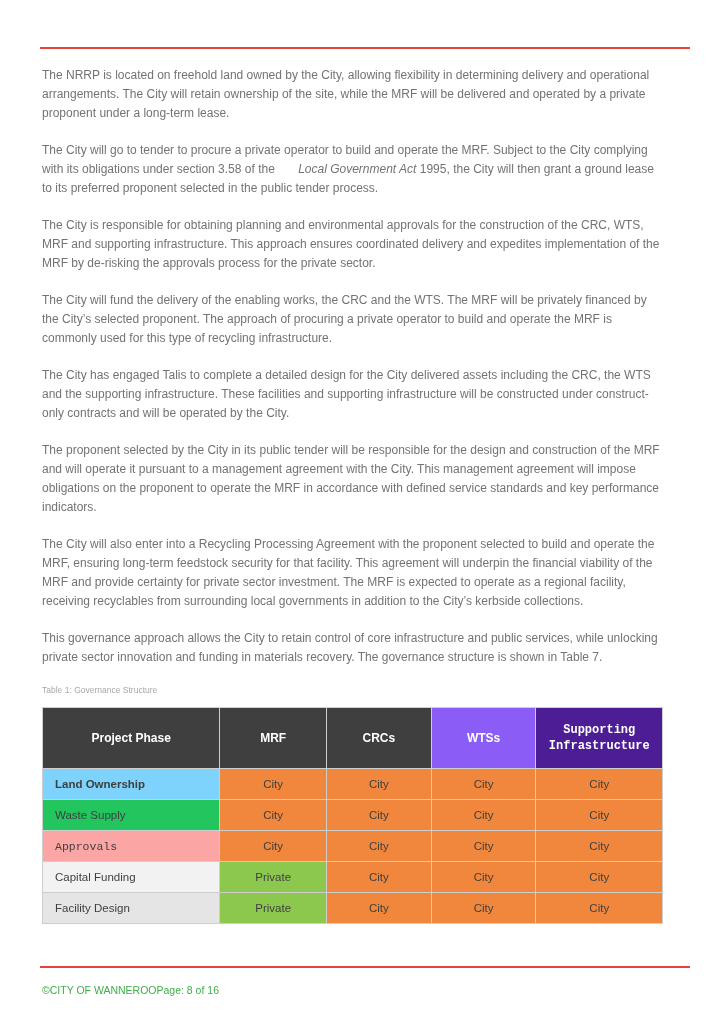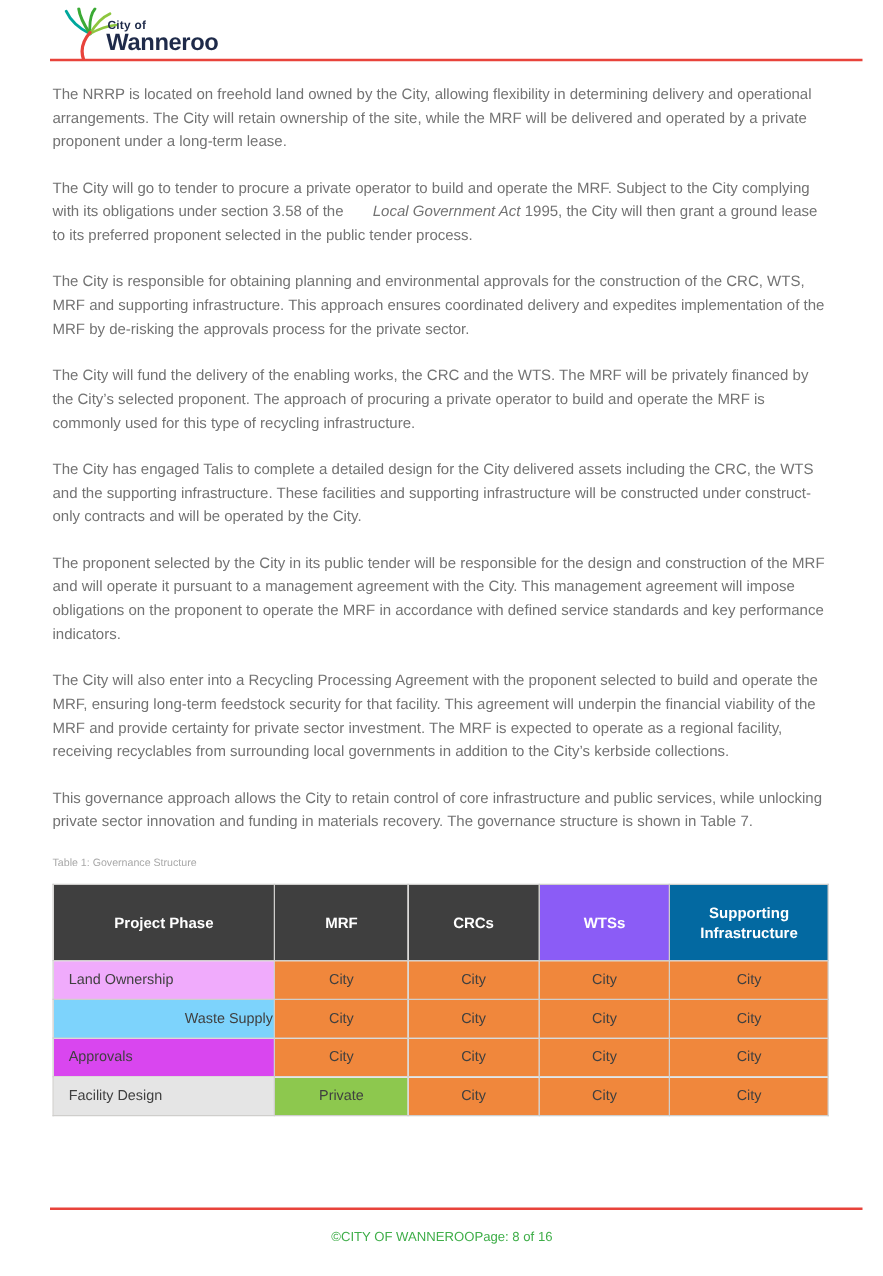--- a/index.html
+++ b/index.html
@@ -25,44 +25,28 @@
   table.gov th,table.gov td{border:1px solid #cfcecc;overflow:hidden;}
   table.gov th{
     height:56px;color:#ffffff;font-size:12px;font-weight:bold;text-align:center;
     padding:2px 8px;line-height:16px;
   }
   table.gov td{height:28px;font-size:11.5px;color:#3f3f3f;}
   td.phase{text-align:left;padding-left:12px;}
   td.val{text-align:center;}
   
   .footer-rule{position:absolute;left:40px;top:966px;width:650px;height:2px;background:#e8433b;}
-  .footer{position:absolute;left:42px;top:984px;width:623px;display:flex;justify-content:center;
+  .footer{position:absolute;left:42px;top:984px;width:623px;display:flex;justify-content:flex-start;
     font-size:10.5px;color:#3fae49;}
 </style>
 </head>
 <body>
 
 <div class="page">
 
-  <div class="header">
-    <div class="logo">
-      <span>
-        <svg width="46" height="42" viewBox="0 0 46 42">
-          <path d="M24 21 Q10 14 5 3" stroke="#00a79c" stroke-width="2.4" fill="none" stroke-linecap="round"></path>
-          <path d="M24 21 Q16 9 15 1" stroke="#3baa35" stroke-width="2.4" fill="none" stroke-linecap="round"></path>
-          <path d="M24 21 Q23 7 28 1" stroke="#3baa35" stroke-width="2.2" fill="none" stroke-linecap="round"></path>
-          <path d="M24 21 Q31 9 40 5" stroke="#8dc63f" stroke-width="2.2" fill="none" stroke-linecap="round"></path>
-          <path d="M24 21 Q35 15 45 14" stroke="#8dc63f" stroke-width="2" fill="none" stroke-linecap="round"></path>
-          <path d="M24 20 C18 27 16 34 19 42" stroke="#e8433b" stroke-width="2.6" fill="none" stroke-linecap="round"></path>
-        </svg>
-      </span>
-      <span class="logo-city-of">City of</span>
-      <span class="logo-wanneroo">Wanneroo</span>
-    </div>
-  </div>
   <div class="header-rule"></div>
 
   <div class="content">
     <div>
         <p class="para"><span>The NRRP is located on freehold land owned by the City, allowing flexibility in determining delivery and operational arrangements. The City will retain ownership of the site, while the MRF will be delivered and operated by a private proponent under a long-term lease.</span></p>
         <p class="para"><span>The City will go to tender to procure a private operator to build and operate the MRF. Subject to the City complying with its obligations under section 3.58 of the </span><span class="it">Local Government Act</span><span> 1995, the City will then grant a ground lease to its preferred proponent selected in the public tender process.</span></p>
         <p class="para"><span>The City is responsible for obtaining planning and environmental approvals for the construction of the CRC, WTS, MRF and supporting infrastructure. This approach ensures coordinated delivery and expedites implementation of the MRF by de-risking the approvals process for the private sector.</span></p>
         <p class="para"><span>The City will fund the delivery of the enabling works, the CRC and the WTS. The MRF will be privately financed by the City’s selected proponent. The approach of procuring a private operator to build and operate the MRF is commonly used for this type of recycling infrastructure.</span></p>
         <p class="para"><span>The City has engaged Talis to complete a detailed design for the City delivered assets including the CRC, the WTS and the supporting infrastructure. These facilities and supporting infrastructure will be constructed under construct-only contracts and will be operated by the City.</span></p>
         <p class="para"><span>The proponent selected by the City in its public tender will be responsible for the design and construction of the MRF and will operate it pursuant to a management agreement with the City. This management agreement will impose obligations on the proponent to operate the MRF in accordance with defined service standards and key performance indicators.</span></p>
@@ -79,41 +63,48 @@
         <col style="width:16.9%">
         <col style="width:16.9%">
         <col style="width:20.4%">
       </colgroup>
       <thead>
           <tr>
             <th style="background-color: rgb(63, 63, 63);">Project Phase</th>
             <th style="background-color: rgb(63, 63, 63);">MRF</th>
             <th style="background-color: rgb(63, 63, 63);">CRCs</th>
             <th style="background-color: #8b5cf6;">WTSs</th>
-            <th style="background-color: #0369a1;">Supporting Infrastructure</th>
+            <th style="background-color: #4c1d95; font-family: Liberation Mono, monospace;">Supporting Infrastructure</th>
           </tr>
         </thead>
       <tbody>
           <tr>
-            <td class="phase" style="background-color: #f0abfc;">Land Ownership</td>
+            <td class="phase" style="background-color: #7dd3fc; font-weight: bold;">Land Ownership</td>
             <td class="val" style="background-color: rgb(240, 135, 60);">City</td>
             <td class="val" style="background-color: rgb(240, 135, 60);">City</td>
             <td class="val" style="background-color: rgb(240, 135, 60);">City</td>
             <td class="val" style="background-color: rgb(240, 135, 60);">City</td>
           </tr>
           <tr>
-            <td class="phase" style="background-color: #7dd3fc; text-align: right;">Waste Supply</td>
+            <td class="phase" style="background-color: #22c55e;">Waste Supply</td>
             <td class="val" style="background-color: rgb(240, 135, 60);">City</td>
             <td class="val" style="background-color: rgb(240, 135, 60);">City</td>
             <td class="val" style="background-color: rgb(240, 135, 60);">City</td>
             <td class="val" style="background-color: rgb(240, 135, 60);">City</td>
           </tr>
           <tr>
-            <td class="phase" style="background-color: #d946ef;">Approvals</td>
+            <td class="phase" style="background-color: #fca5a5; font-family: Liberation Mono, monospace;">Approvals</td>
             <td class="val" style="background-color: rgb(240, 135, 60);">City</td>
+            <td class="val" style="background-color: rgb(240, 135, 60);">City</td>
+            <td class="val" style="background-color: rgb(240, 135, 60);">City</td>
+            <td class="val" style="background-color: rgb(240, 135, 60);">City</td>
+          </tr>
+          <tr>
+            <td class="phase" style="background-color: rgb(242, 242, 242);">Capital Funding</td>
+            <td class="val" style="background-color: rgb(141, 200, 78);">Private</td>
             <td class="val" style="background-color: rgb(240, 135, 60);">City</td>
             <td class="val" style="background-color: rgb(240, 135, 60);">City</td>
             <td class="val" style="background-color: rgb(240, 135, 60);">City</td>
           </tr>
           <tr>
             <td class="phase" style="background-color: #e5e5e5;">Facility Design</td>
             <td class="val" style="background-color: rgb(141, 200, 78);">Private</td>
             <td class="val" style="background-color: rgb(240, 135, 60);">City</td>
             <td class="val" style="background-color: rgb(240, 135, 60);">City</td>
             <td class="val" style="background-color: rgb(240, 135, 60);">City</td>

